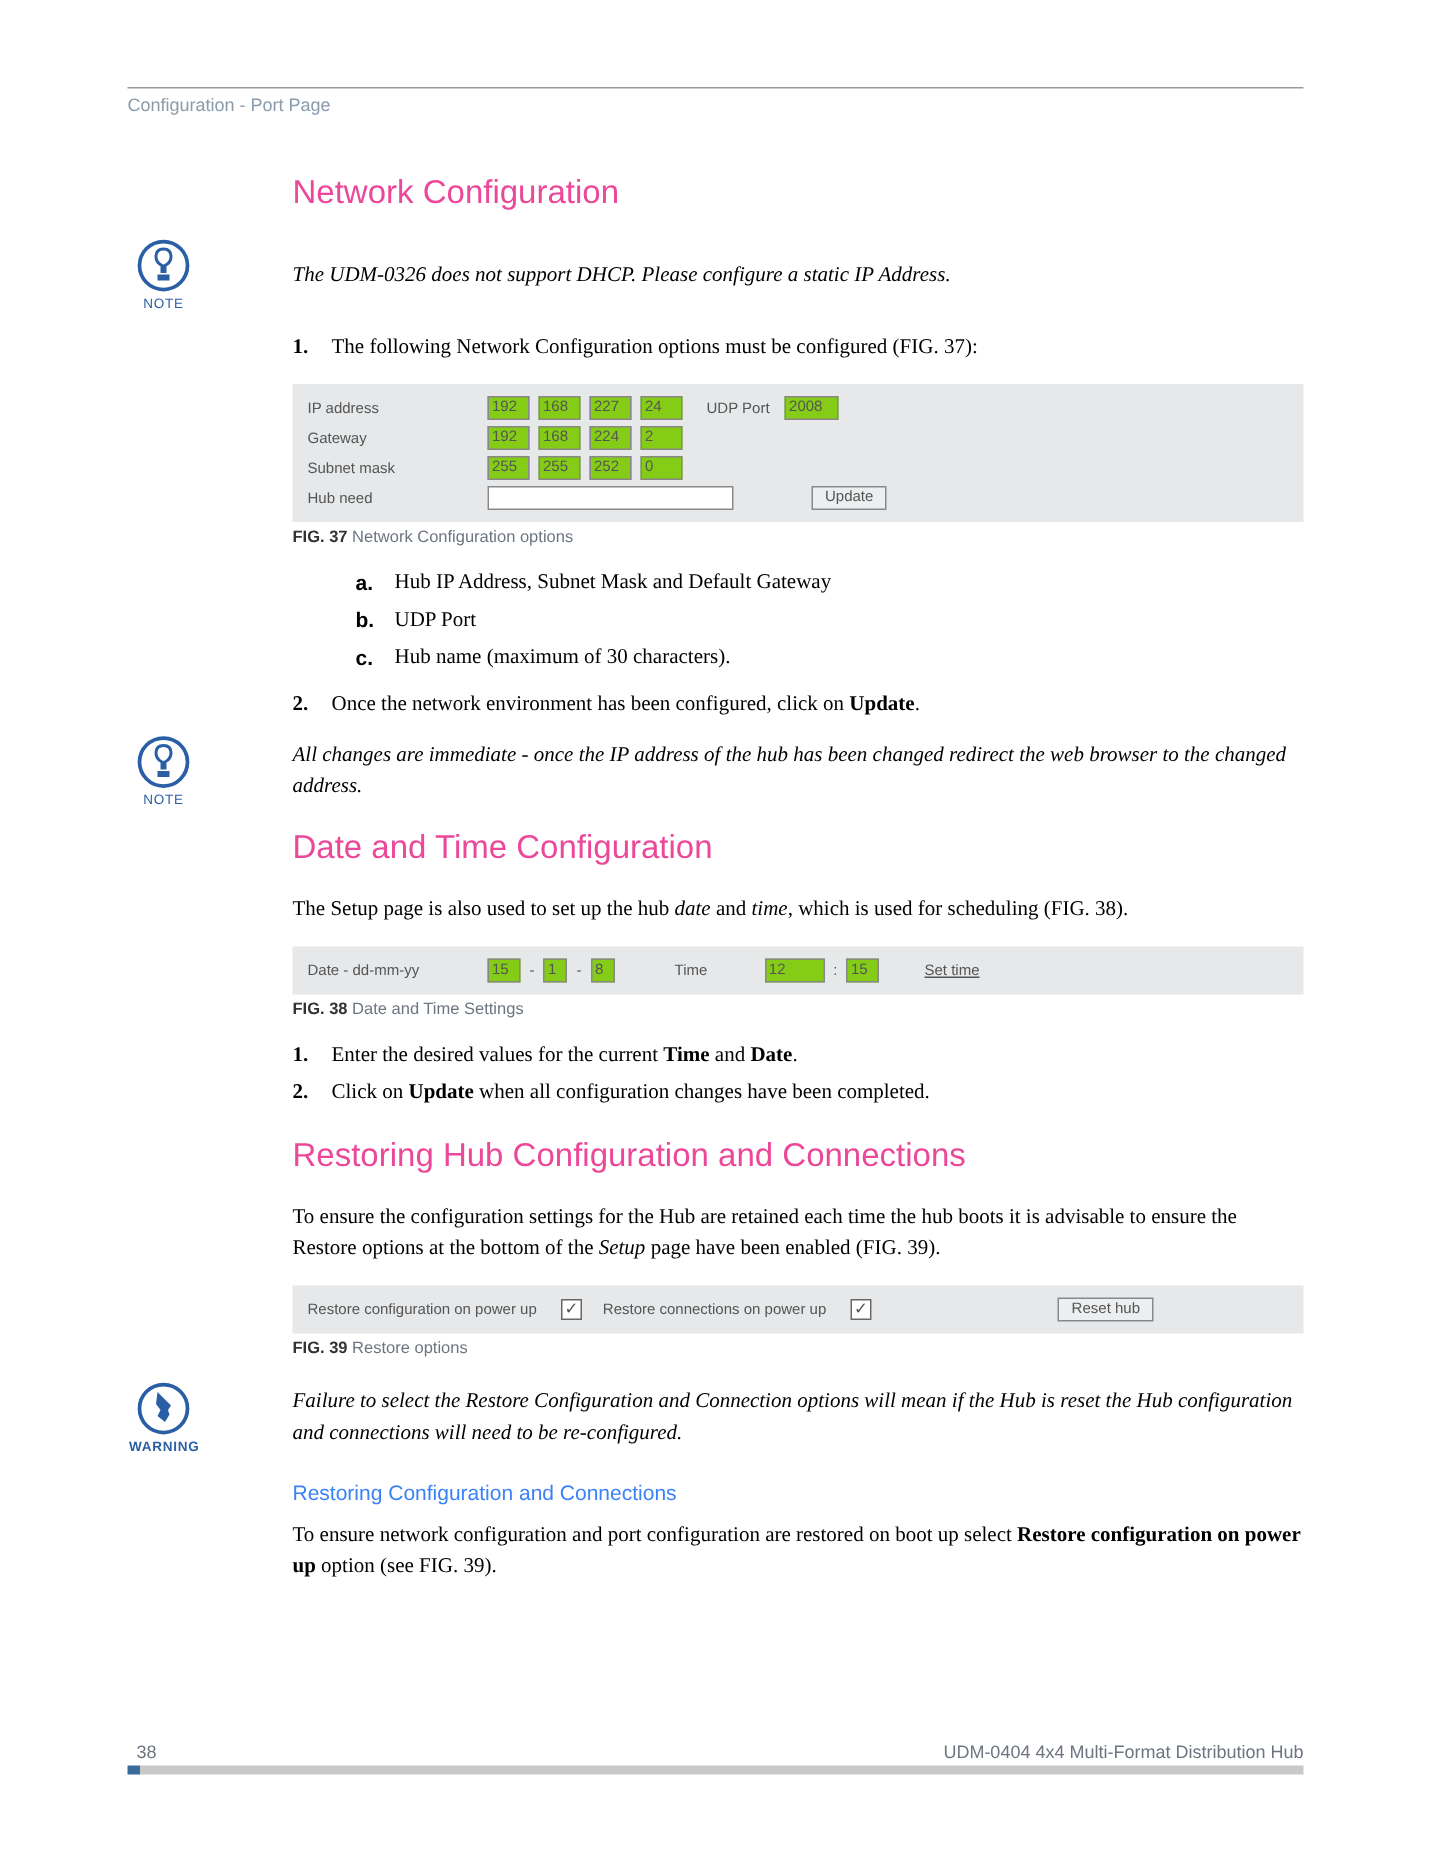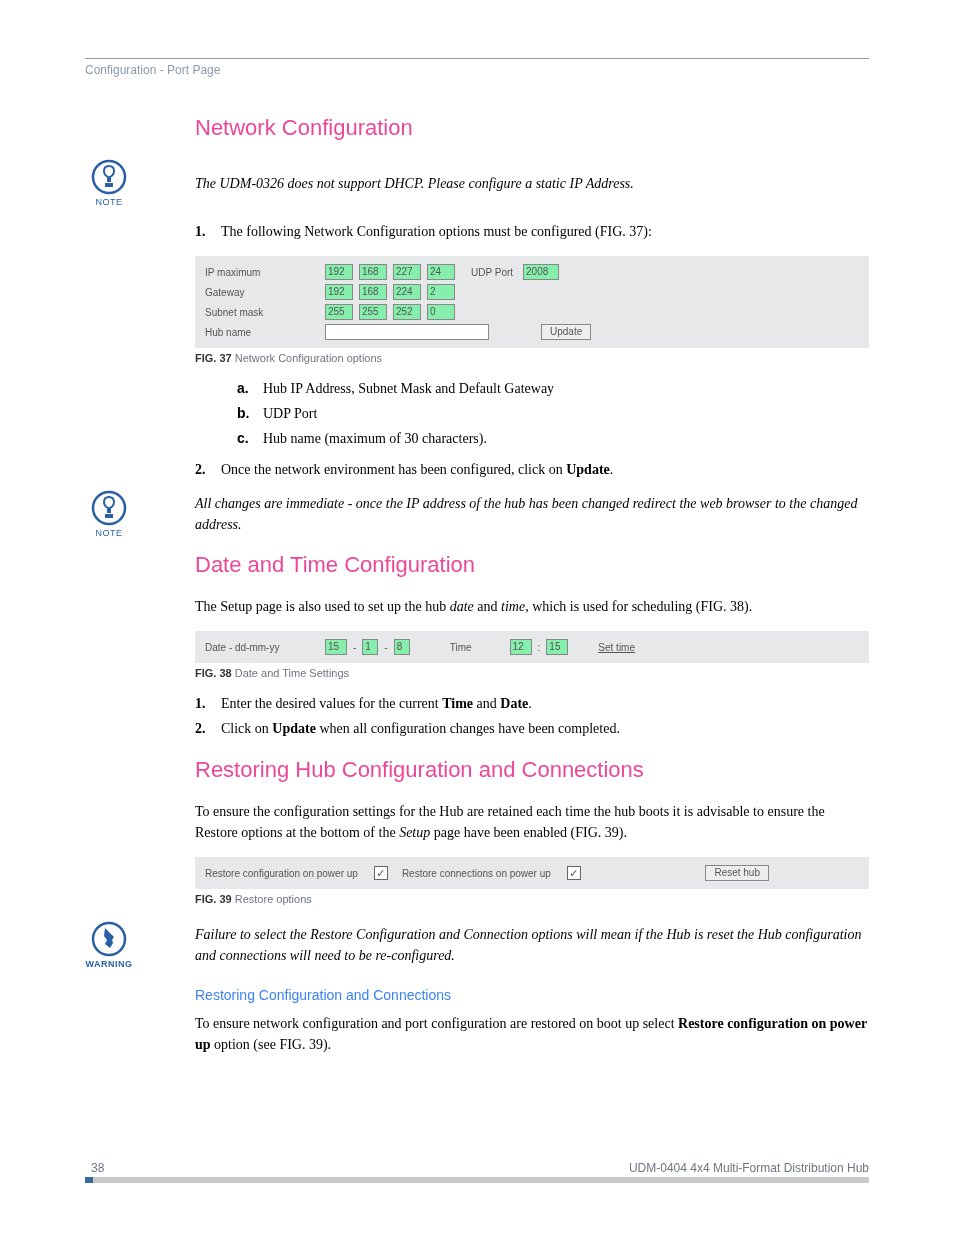--- a/index.html
+++ b/index.html
@@ -61,20 +61,21 @@
   font-weight: normal;
   color: #2a5fa5;
   letter-spacing: 0.5px;
 }
 .warn-label {
   font-family: Arial, Helvetica, sans-serif;
   font-size: 9px;
   font-weight: bold;
   color: #2a5fa5;
   letter-spacing: 0.5px;
+  text-align: right;
 }
 .note-text {
   font-style: italic;
   font-size: 14px;
   line-height: 1.5;
   margin-left: 34px;
 }
 .content-block { margin-left: 110px; }
 ul.bullets { list-style: none; margin-left: 70px; margin-bottom: 10px; }
 ul.bullets li { margin-bottom: 4px; line-height: 1.5; }
@@ -94,21 +95,21 @@
   font-family: Verdana, Arial, sans-serif;
   font-size: 10px;
   color: #555;
 }
 .fig-row { display: flex; align-items: center; gap: 6px; margin-bottom: 4px; }
 .fig-row:last-child { margin-bottom: 0; }
 .fig-label { width: 114px; flex-shrink: 0; }
 .fig-label.small { width: auto; margin-right: 8px; }
 .octet {
   width: 28px; height: 16px;
-  background: #86efac;
+  background: #84cc16;
   border: 1px solid #888;
   font-size: 10px;
   text-align: left;
   padding: 0 2px;
   line-height: 14px;
   display: inline-block;
 }
 .port { width: 36px; }
 .hubname { width: 164px; height: 16px; background:#fff; border:1px solid #888; }
 .btn {
@@ -189,21 +190,21 @@
     <ol class="numlist">
       <li>
           <span class="num">1.</span>
           <span>The following Network Configuration options must be configured (FIG. 37):</span>
         </li>
     </ol>
   </div>
 
   <div class="fig">
     <div class="fig-row">
-      <span class="fig-label">IP maximum</span>
+      <span class="fig-label">IP address</span>
       <span class="octet">192</span>
       <span class="octet">168</span>
       <span class="octet">227</span>
       <span class="octet">24</span>
       <span class="udp-label">UDP Port</span>
       <span class="octet port">2008</span>
     </div>
     <div class="fig-row">
       <span class="fig-label">Gateway</span>
       <span class="octet">192</span>
@@ -212,21 +213,21 @@
       <span class="octet">2</span>
     </div>
     <div class="fig-row">
       <span class="fig-label">Subnet mask</span>
       <span class="octet">255</span>
       <span class="octet">255</span>
       <span class="octet">252</span>
       <span class="octet">0</span>
     </div>
     <div class="fig-row">
-      <span class="fig-label">Hub name</span>
+      <span class="fig-label">Hub need</span>
       <span class="hubname"></span>
       <span style="width:40px"></span>
       <span class="btn">Update</span>
     </div>
   </div>
   <div class="figcap"><b>FIG. 37</b><span>  Network Configuration options</span></div>
 
   <div class="content-block">
     <ol class="letterlist">
       <li>
@@ -270,21 +271,21 @@
     <div class="fig-row">
       <span class="fig-label">Date - dd-mm-yy</span>
       <span class="octet" style="width:22px">15</span>
         <span>-</span>
       <span class="octet" style="width:16px">1</span>
         <span>-</span>
       <span class="octet" style="width:16px">8</span>
       <span style="width:28px"></span>
       <span class="fig-label small">Time</span>
       <span style="width:18px"></span>
-      <span class="octet" style="width:22px">12</span>
+      <span class="octet" style="width:40px">12</span>
         <span>:</span>
       <span class="octet" style="width:22px">15</span>
       <span class="settime">Set time</span>
     </div>
   </div>
   <div class="figcap"><b>FIG. 38</b><span>  Date and Time Settings</span></div>
 
   <div class="content-block">
     <ol class="numlist">
       <li>

